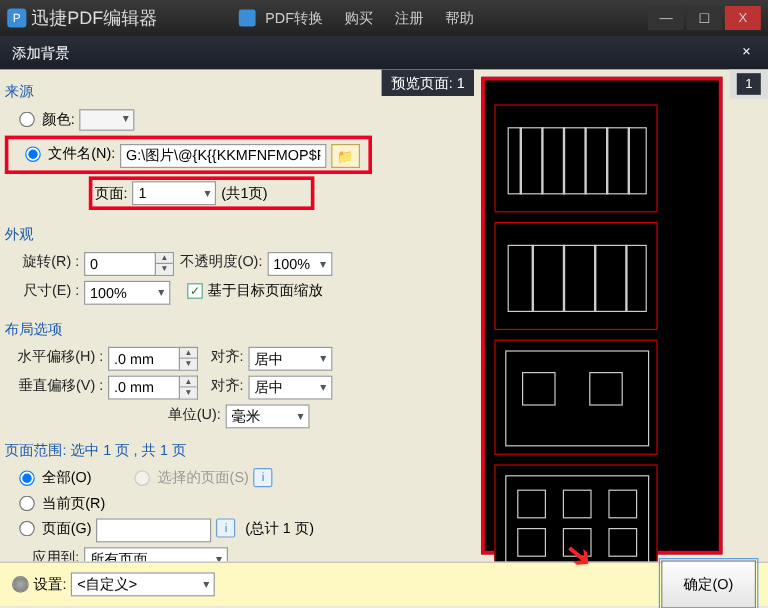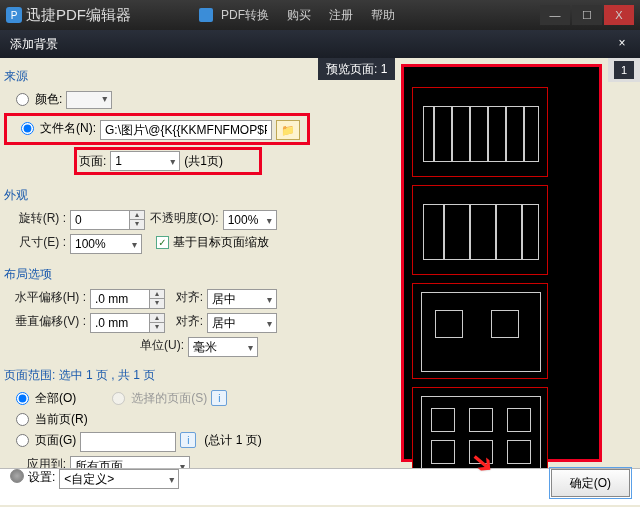--- a/index.html
+++ b/index.html
@@ -39,23 +39,23 @@
 .chk{display:flex;align-items:center;gap:4px}
 .chk .box{width:13px;height:13px;border:1px solid #5a8;background:#fff;display:flex;align-items:center;justify-content:center;color:#2a7a2a;font-size:10px}
 .previewbar{height:22px;background:#2a2f3a;color:#fff;padding:0 8px;display:flex;align-items:center;font-size:12px}
 .preview{flex:1;background:#000;margin:6px;border:3px solid #e02;position:relative;display:flex;flex-wrap:wrap;padding:20px 8px;gap:8px;align-content:flex-start}
 .cad{border:1px solid #c00;background:#000;position:relative}
 .cad.big{width:136px;height:90px}
 .cad.sm{width:136px;height:96px}
 .cadline{position:absolute;background:none;border:1px solid #ccc}
 .thumbbar{height:24px;background:#ddd;display:flex;align-items:center;padding:0 6px}
 .thumb{width:20px;height:18px;background:#2a2f3a;color:#fff;display:flex;align-items:center;justify-content:center;font-size:11px}
-.footer{height:37px;background:#ffffff;border-top:1px solid #bbb;display:flex;align-items:flex-start;padding:0 10px;position:relative}
+.footer{height:37px;background:#fef9c3;border-top:1px solid #bbb;display:flex;align-items:center;padding:0 10px;position:relative}
 .gear{width:14px;height:14px;border:1px solid #888;border-radius:50%;margin-right:4px;background:radial-gradient(#aaa,#777)}
-.btn{border:1px solid #888;background:linear-gradient(#fdfdfd,#e5e5e5);height:28px;padding:0 18px;display:flex;align-items:center;justify-content:center;cursor:default}
+.btn{border:1px solid #888;background:linear-gradient(#fdfdfd,#e5e5e5);height:40px;padding:0 18px;display:flex;align-items:center;justify-content:center;cursor:default}
 .btn.focus{outline:1px solid #5aa0e8;outline-offset:1px}
 .arrow{position:absolute;right:146px;bottom:26px;color:#f22;font-size:28px;transform:rotate(40deg);pointer-events:none;text-shadow:0 0 2px rgba(0,0,0,.3)}
 .radiolabel{display:flex;align-items:center;gap:2px}
 .disabled{color:#999}
 .infoicon{width:16px;height:16px;border:1px solid #6aa0d8;background:#eaf3fc;color:#3b8dd8;display:flex;align-items:center;justify-content:center;font-size:10px;border-radius:2px}
 </style>
 </head>
 <body>
 
 <div class="topbar">

